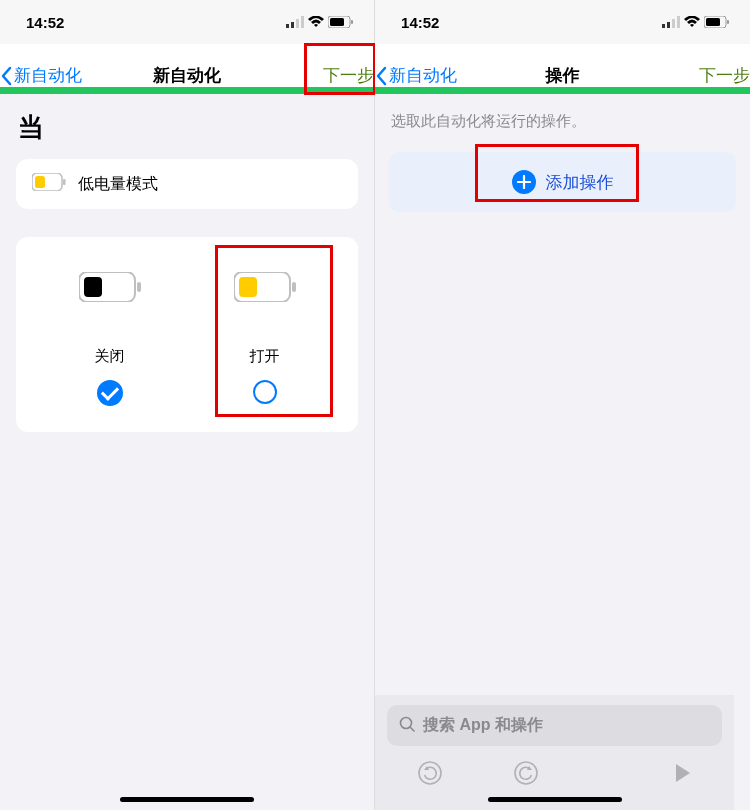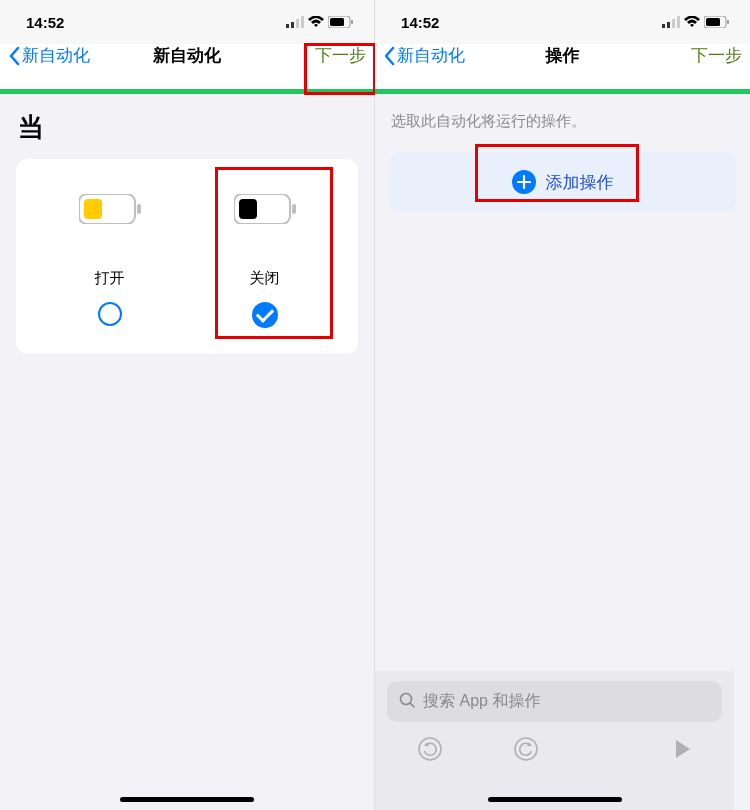--- a/index.html
+++ b/index.html
@@ -33,24 +33,24 @@
       font-weight: 600;
     }
     .status-right { display: flex; align-items: center; gap: 4px; }
     .status-icon { display: inline-flex; }
 
     
     .nav-bar {
       height: 50px;
       background: #fff;
       display: flex;
-      align-items: flex-start;
+      align-items: flex-end;
       justify-content: space-between;
-      padding: 0 8px;
-      border-bottom: 5px solid #22c55e;
+      padding: 0 0;
+      border-bottom: 7px solid #22c55e;
       position: relative;
     }
     .nav-back {
       display: flex;
       align-items: center;
       color: #007aff;
       font-size: 17px;
       cursor: pointer;
     }
     .nav-back svg { margin-right: 2px; }
@@ -172,21 +172,22 @@
       align-items: center;
       justify-content: center;
       color: #fff;
     }
 
     
     .bottom-area {
       position: absolute;
       bottom: 0; left: 0; right: 16px;
       background: #e9e9ee;
-      padding: 10px 12px 48px;
+      padding: 10px 12px 24px;
+      font-weight: bold;
     }
     .search-field {
       background: #dcdce1;
       border-radius: 10px;
       padding: 10px 12px;
       display: flex;
       align-items: center;
       gap: 8px;
       color: #8a8a8e;
       font-size: 16px;
@@ -256,50 +257,62 @@
       <span>新自动化</span>
     </div>
     <div class="nav-title">新自动化</div>
     <div class="nav-next">下一步</div>
     <div class="highlight-box" style="right:-2px; top:-1px; width:72px; height:52px;"></div>
   </div>
 
   <div class="content">
     <div class="section-header">当</div>
 
+    <div class="card">
+      <div class="condition-row">
+        <span>
+          <svg width="34" height="18" viewBox="0 0 34 18">
+              <rect x="0" y="0" width="30" height="18" rx="5" fill="none" stroke="#bfbfbf" stroke-width="1.5"></rect>
+              <rect x="3" y="3" width="10" height="12" rx="2.5" fill="#ffcc00"></rect>
+              <rect x="31" y="6" width="2.5" height="6" rx="1" fill="#bfbfbf"></rect>
+            </svg>
+        </span>
+        <span class="condition-label">低电量模式</span>
+      </div>
+    </div>
 
     <div class="options-card" style="position:relative;">
+      <div class="option">
+        <div class="option-icon-wrap">
+          <span>
+            <svg width="62" height="30" viewBox="0 0 62 30">
+                <rect x="0" y="0" width="56" height="30" rx="8" fill="none" stroke="#bfbfbf" stroke-width="2"></rect>
+                <rect x="5" y="5" width="18" height="20" rx="4" fill="#000"></rect>
+                <rect x="58" y="10" width="4" height="10" rx="2" fill="#bfbfbf"></rect>
+              </svg>
+          </span>
+        </div>
+        <div class="option-label">关闭</div>
+        <div class="radio-checked"></div>
+      </div>
+
       <div class="option">
         <div class="option-icon-wrap">
           <span>
             <svg width="62" height="30" viewBox="0 0 62 30">
                 <rect x="0" y="0" width="56" height="30" rx="8" fill="none" stroke="#bfbfbf" stroke-width="2"></rect>
                 <rect x="5" y="5" width="18" height="20" rx="4" fill="#ffcc00"></rect>
                 <rect x="58" y="10" width="4" height="10" rx="2" fill="#bfbfbf"></rect>
               </svg>
           </span>
         </div>
         <div class="option-label">打开</div>
         <div class="radio-unchecked"></div>
       </div>
 
-      <div class="option">
-        <div class="option-icon-wrap">
-          <span>
-            <svg width="62" height="30" viewBox="0 0 62 30">
-                <rect x="0" y="0" width="56" height="30" rx="8" fill="none" stroke="#bfbfbf" stroke-width="2"></rect>
-                <rect x="5" y="5" width="18" height="20" rx="4" fill="#000"></rect>
-                <rect x="58" y="10" width="4" height="10" rx="2" fill="#bfbfbf"></rect>
-              </svg>
-          </span>
-        </div>
-        <div class="option-label">关闭</div>
-        <div class="radio-checked"></div>
-      </div>
-
       <div class="highlight-box" style="left:199px; top:8px; width:118px; height:172px;"></div>
     </div>
   </div>
 
   <div class="home-indicator"></div>
 </div>
 
 <div class="phone phone-right">
   <div class="status-bar">
     <span>14:52</span>

